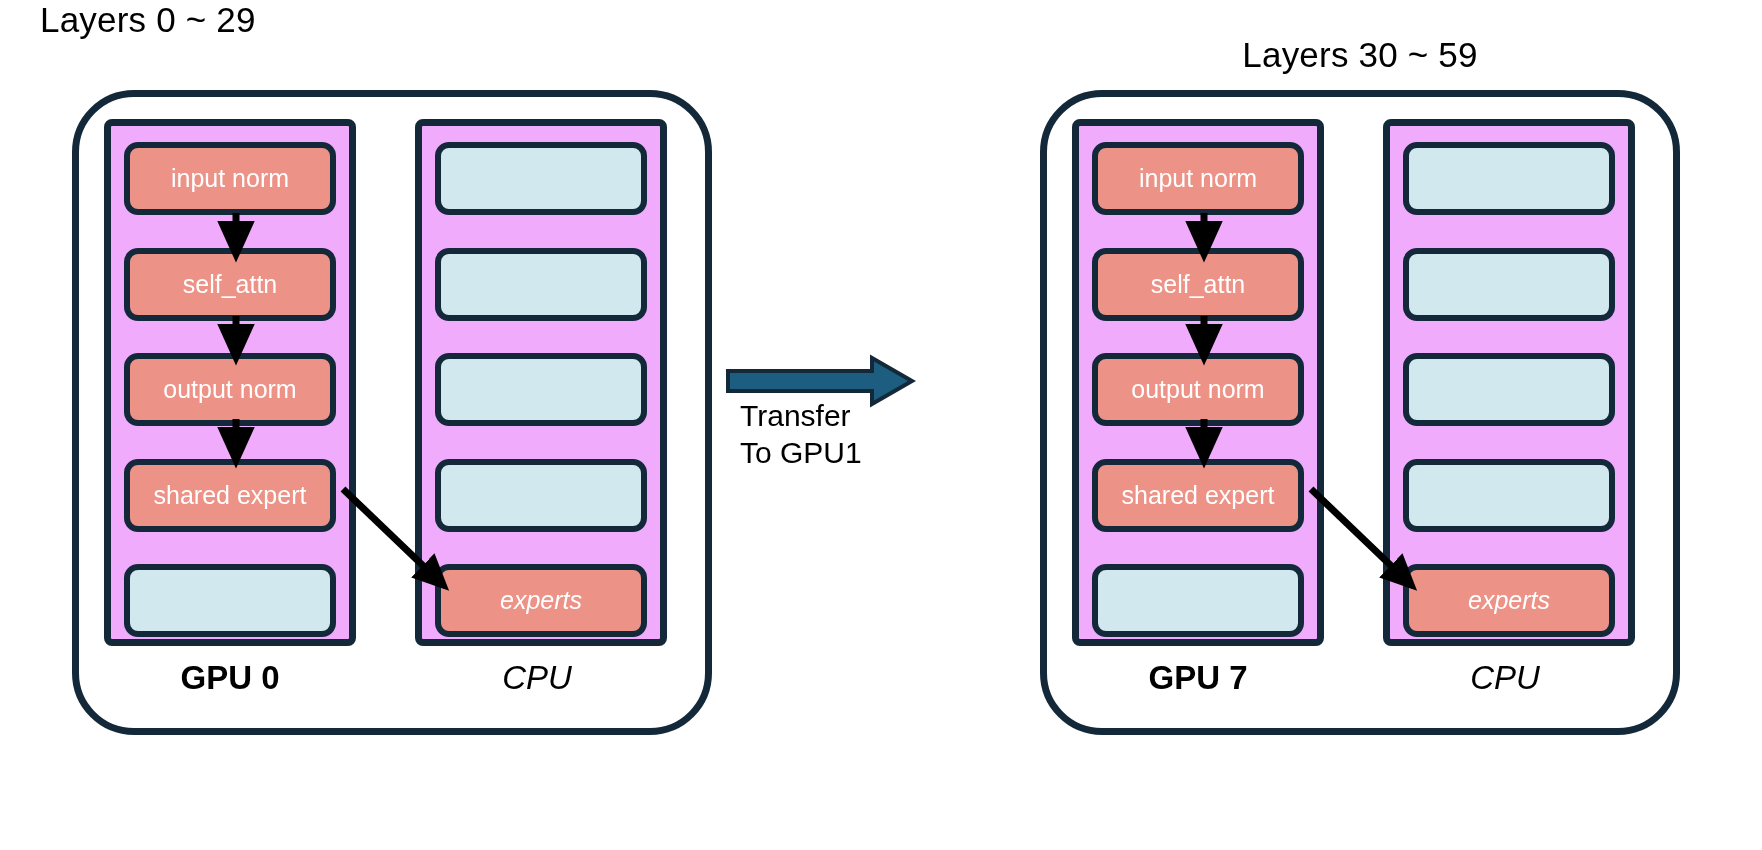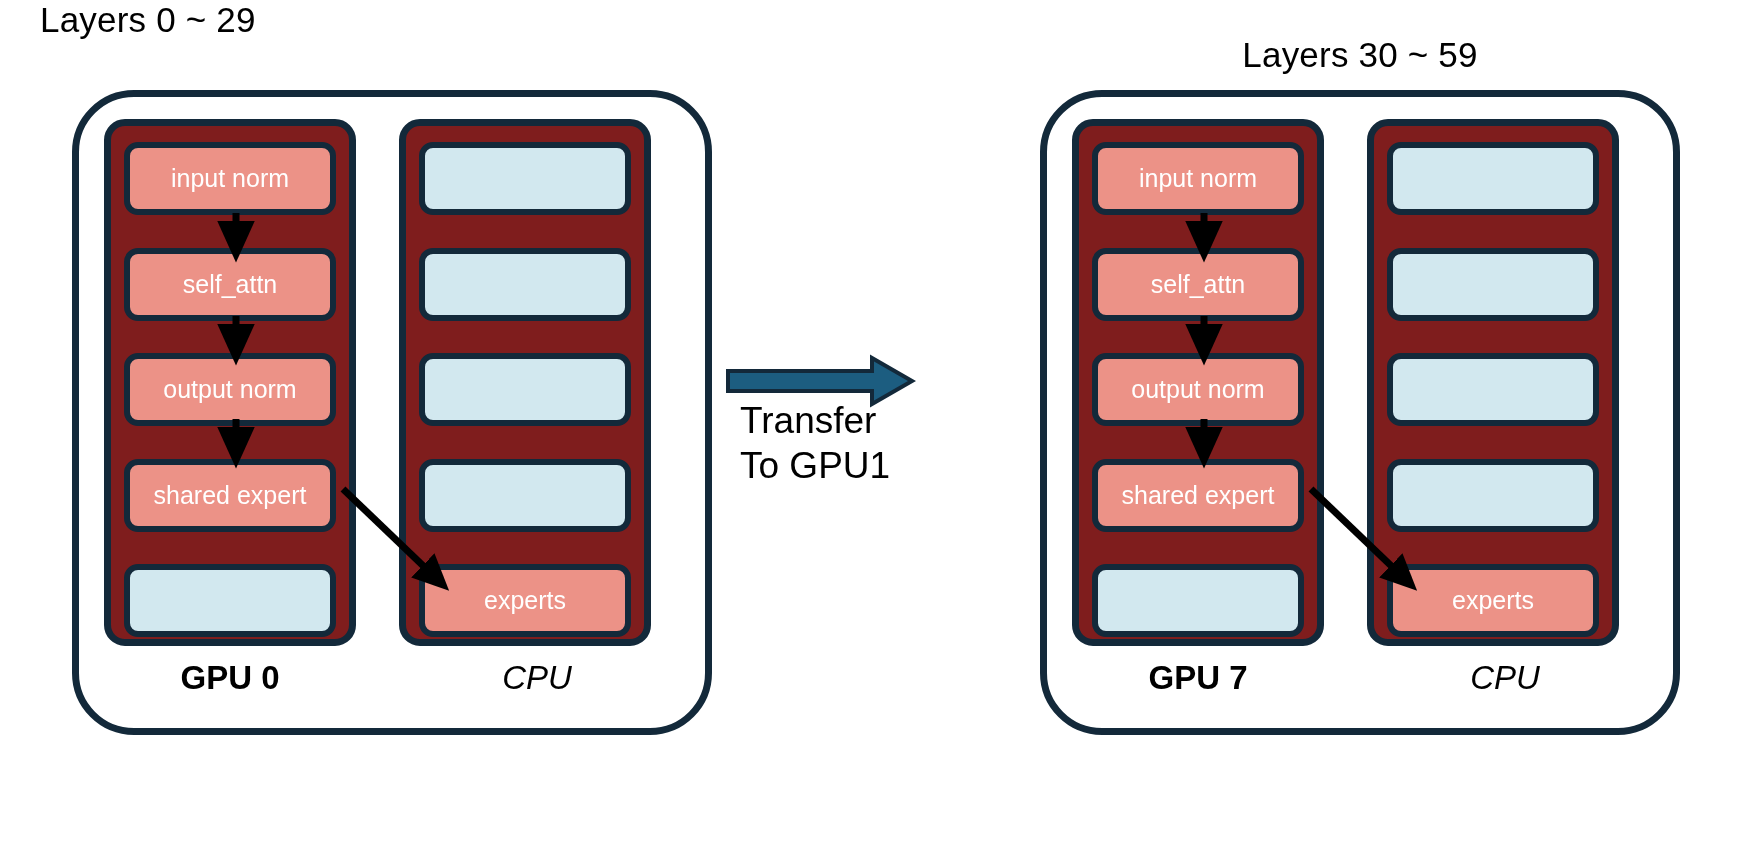--- a/index.html
+++ b/index.html
@@ -42,25 +42,25 @@
   }
   #caption-1 { left: 1000px; top: 35px; width: 640px; }
 
   
   .column {
     position: absolute;
     top: 22px;
     width: 252px;
     height: 527px;
     border: 7px solid #13293a;
-    border-radius: 21px;
-    background: #7f1d1d;
+    border-radius: 8px;
+    background: #f0abfc;
   }
   .column.gpu { left: 25px; }
-  .column.cpu { left: 320px; }
+  .column.cpu { left: 336px; font-style: italic; }
 
   
   .column-label {
     position: absolute;
     top: 562px;
     width: 252px;
     text-align: center;
     font-size: 33px;
     color: #000000;
     white-space: nowrap;
@@ -103,21 +103,21 @@
     height: 850px;
     pointer-events: none;
   }
 
   
   .transfer-label {
     position: absolute;
     left: 700px;
     top: 398px;
     width: 210px;
-    font-size: 37px;
+    font-size: 30px;
     line-height: 1.22;
     color: #000000;
     text-align: left;
     white-space: pre-line;
   }
 </style>
 </head>
 <body>
 
 <div id="stage">

